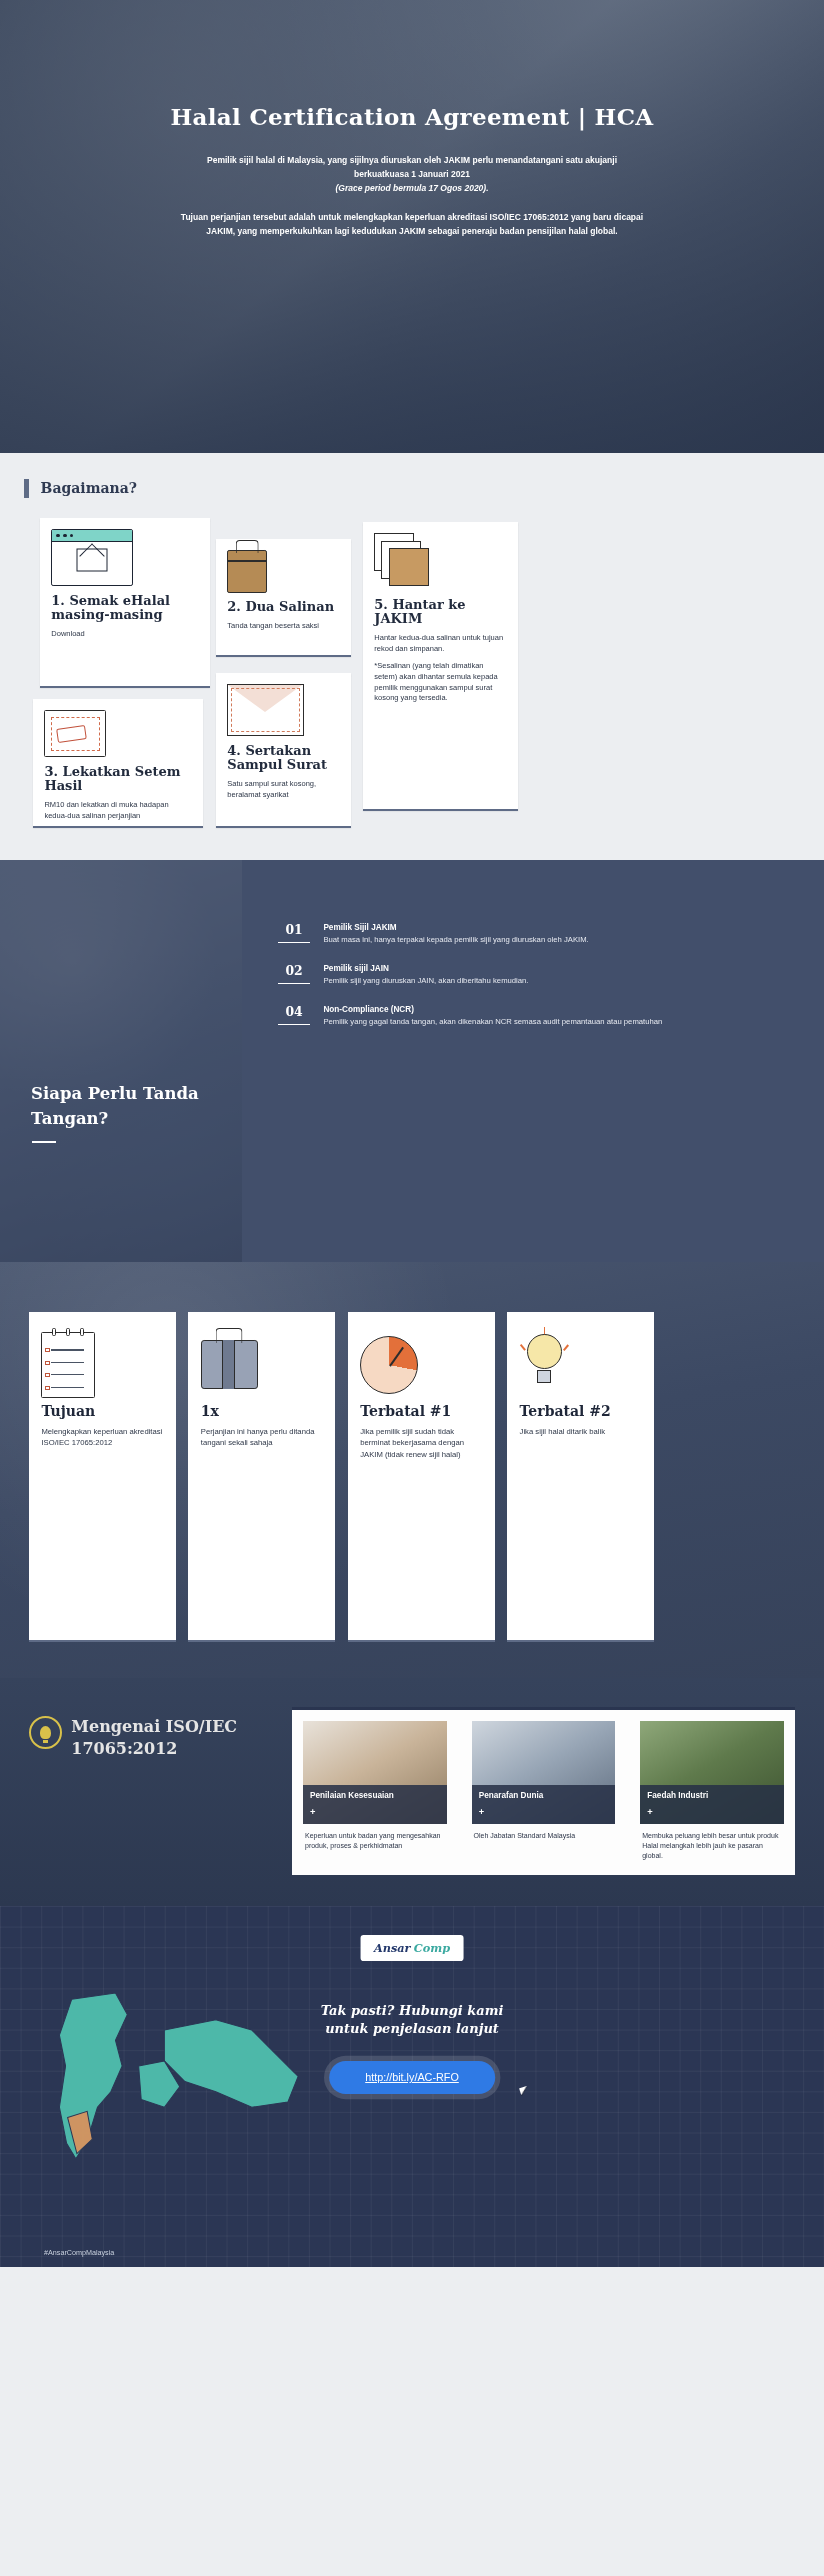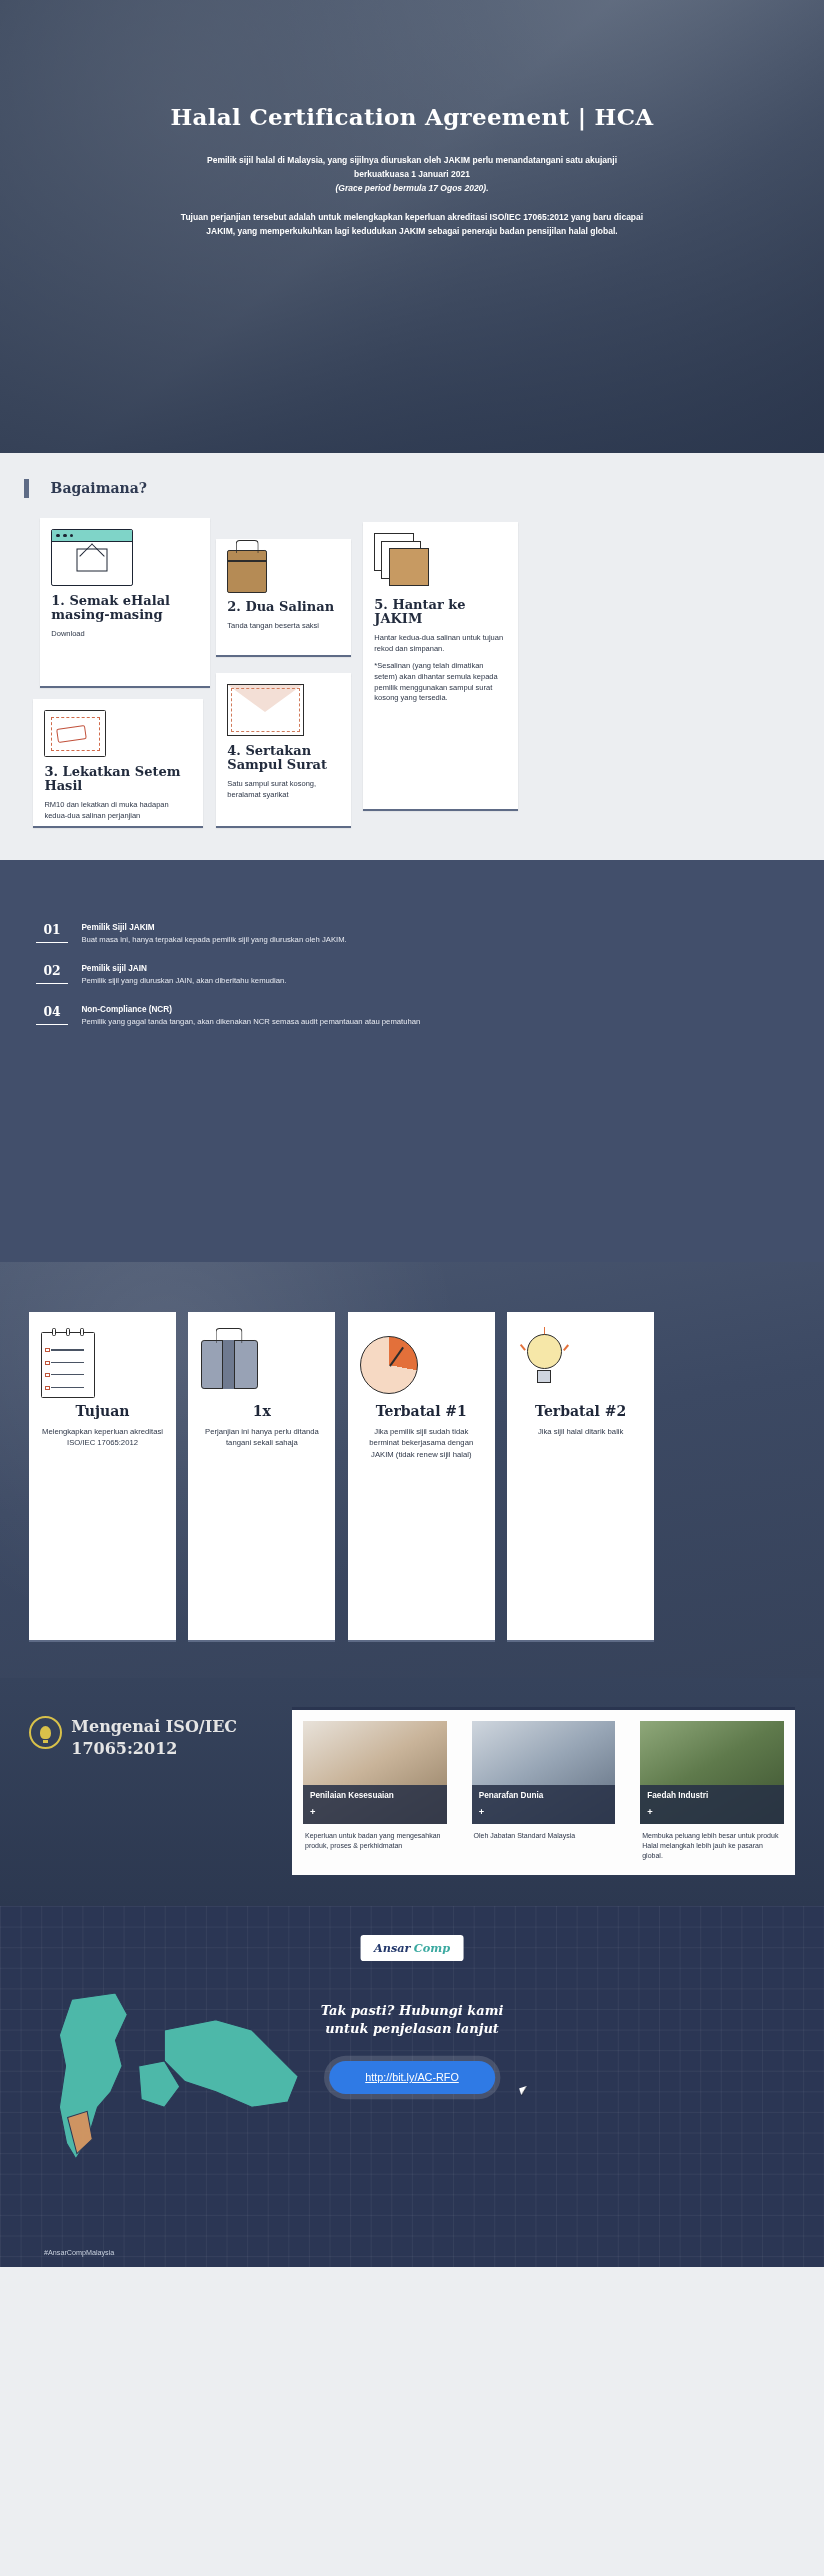--- a/index.html
+++ b/index.html
@@ -52,21 +52,21 @@
     width: 464px;
     margin: 0 auto 15.5px;
     font-weight: 600;
   }
   .hero p em { font-style: italic; font-weight: 600; }
 
   
   .sect-title {
     display: flex;
     align-items: center;
-    gap: 22px;
+    gap: 12px;
     padding: 0 0 0 24px;
   }
   .sect-title .bar {
     width: 4.6px; height: 18.5px; background: #5e6b86;
   }
   .sect-title h2 {
     font-family: "DejaVu Serif", serif;
     font-size: 14px;
     color: #2f3a52;
     font-weight: 700;
@@ -209,21 +209,20 @@
     position: relative; z-index:3;
     display: flex; gap: 12.4px;
     margin: 21.6px 29px 0;
   }
   .sy-card {
     background: #fff;
     width: 147px;
     min-height: 330px;
     border-bottom: 2.6px solid #5e6b86;
     padding: 14.4px 12.4px 13.4px;
-    text-align: center;
   }
   .sy-card .ic { height: 77px; display:flex; align-items:center; }
   .sy-card h3 {
     font-family: "DejaVu Serif", serif;
     font-size: 14px; color:#1f2739; font-weight:700; margin-bottom: 7.2px;
   }
   .sy-card p { font-size: 7.7px; line-height: 1.45; color:#2e3748; }
 
   .ic-list{width:54px;height:66px;border:1.5px solid #2c2c2c;background:#fff;position:relative;border-radius:1.5px;}
   .ic-list .hole{position:absolute;top:-4.1px;width:4.1px;height:7.2px;border:1.5px solid #2c2c2c;border-radius:1.5px;background:#fff;}
@@ -414,20 +413,26 @@
             </div>
         </div>
         <h3>5. Hantar ke JAKIM</h3>
         <p>Hantar kedua-dua salinan untuk tujuan rekod dan simpanan.</p>
         <p style="margin-top:7.2px">*Sesalinan (yang telah dimatikan setem) akan dihantar semula kepada pemilik menggunakan sampul surat kosong yang tersedia.</p>
       </div>
     </div>
   </section>
 
   <section class="siapa">
+    <div class="leftpanel">
+      <div class="photo"></div>
+      <div class="veil"></div>
+      <h2>Siapa Perlu Tanda Tangan?</h2>
+      <div class="underline"></div>
+    </div>
     <div class="listwrap">
       <div class="stepitem">
         <div class="num">01</div>
         <div class="txt">
           <h4>Pemilik Sijil JAKIM</h4>
           <p>Buat masa ini, hanya terpakai kepada pemilik sijil yang diuruskan oleh JAKIM.</p>
         </div>
       </div>
       <div class="stepitem">
         <div class="num">02</div>

